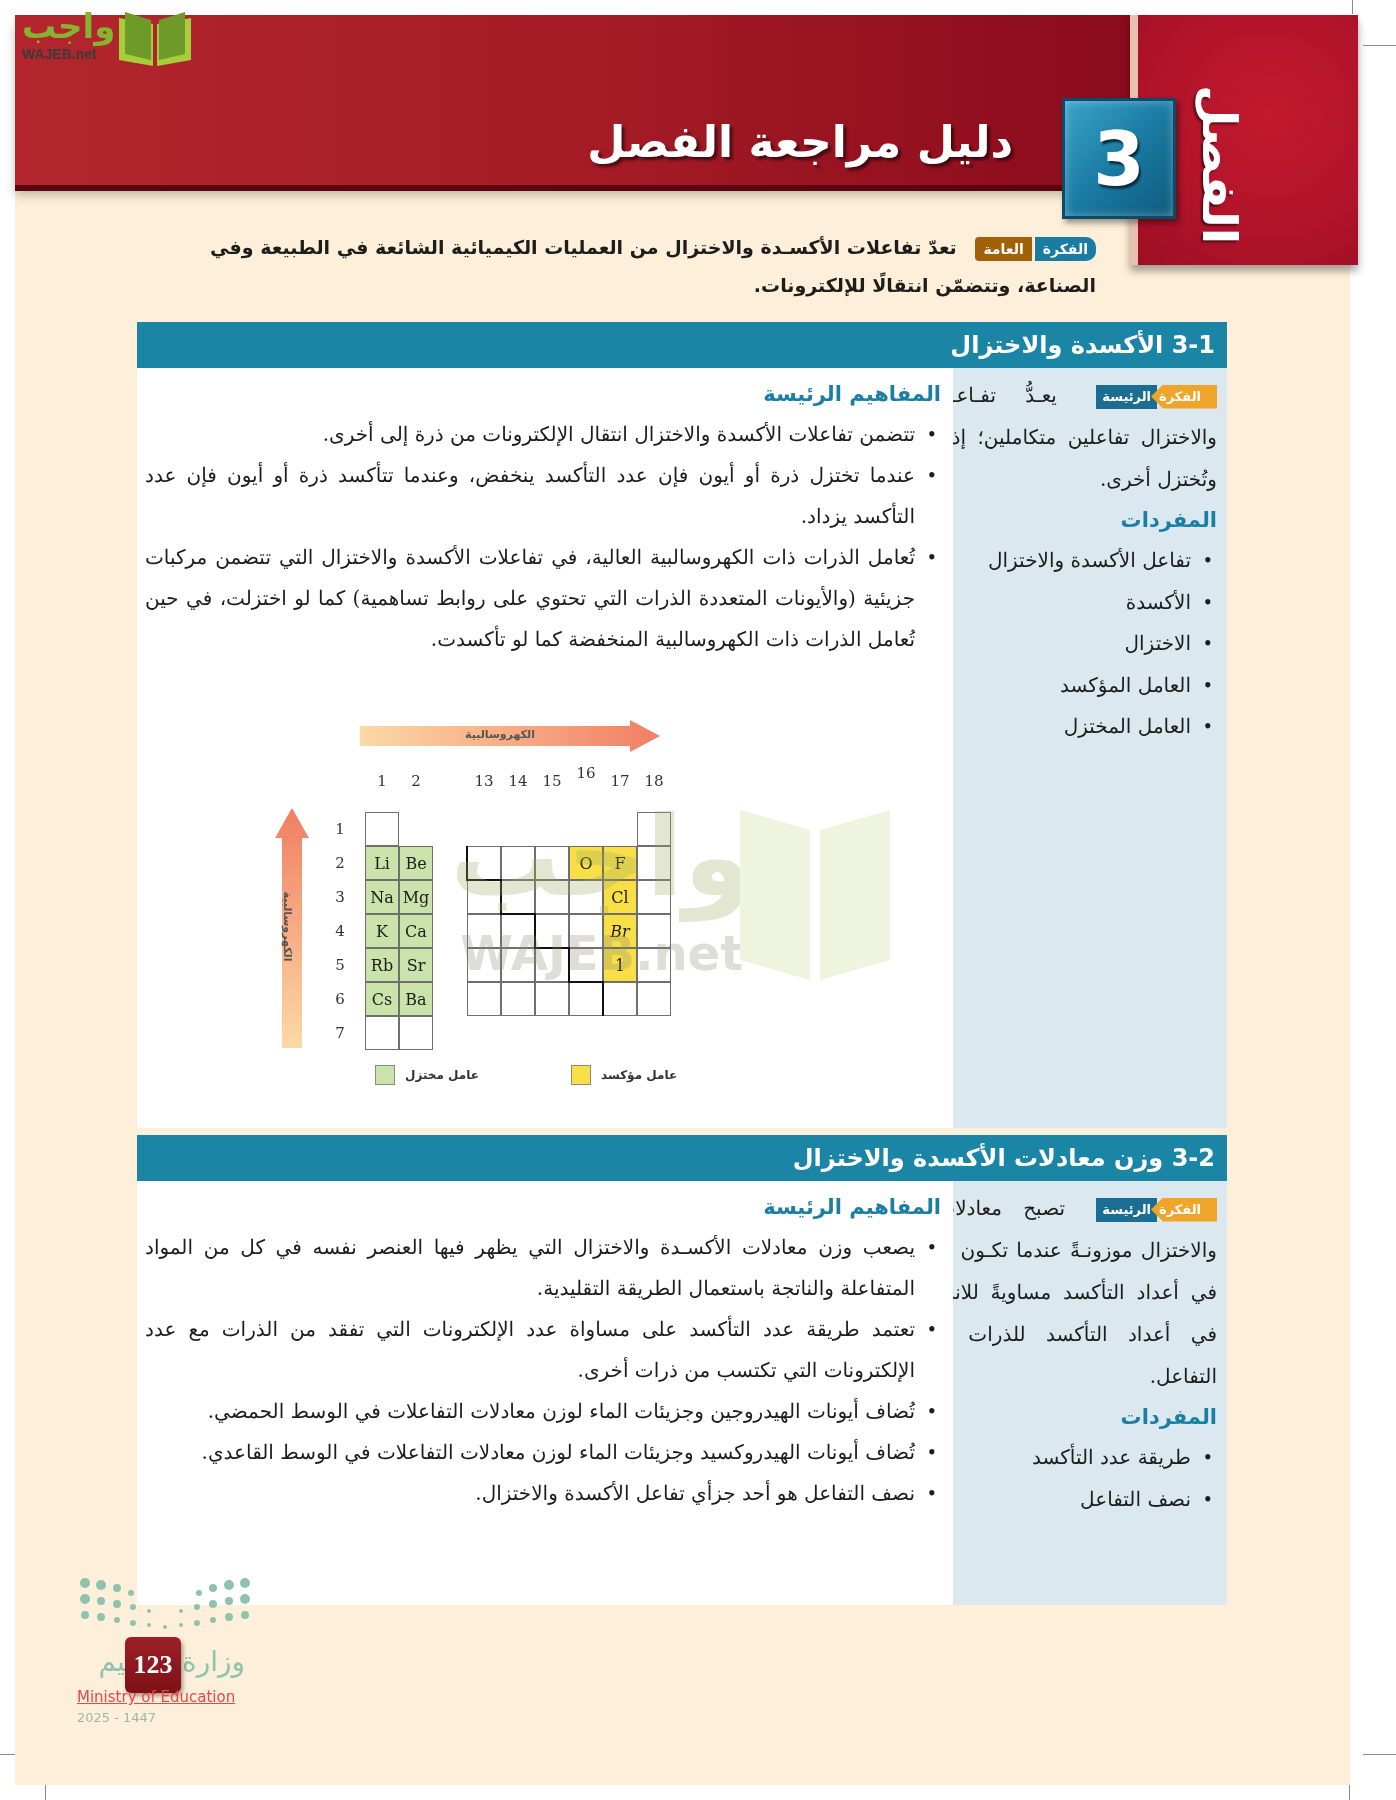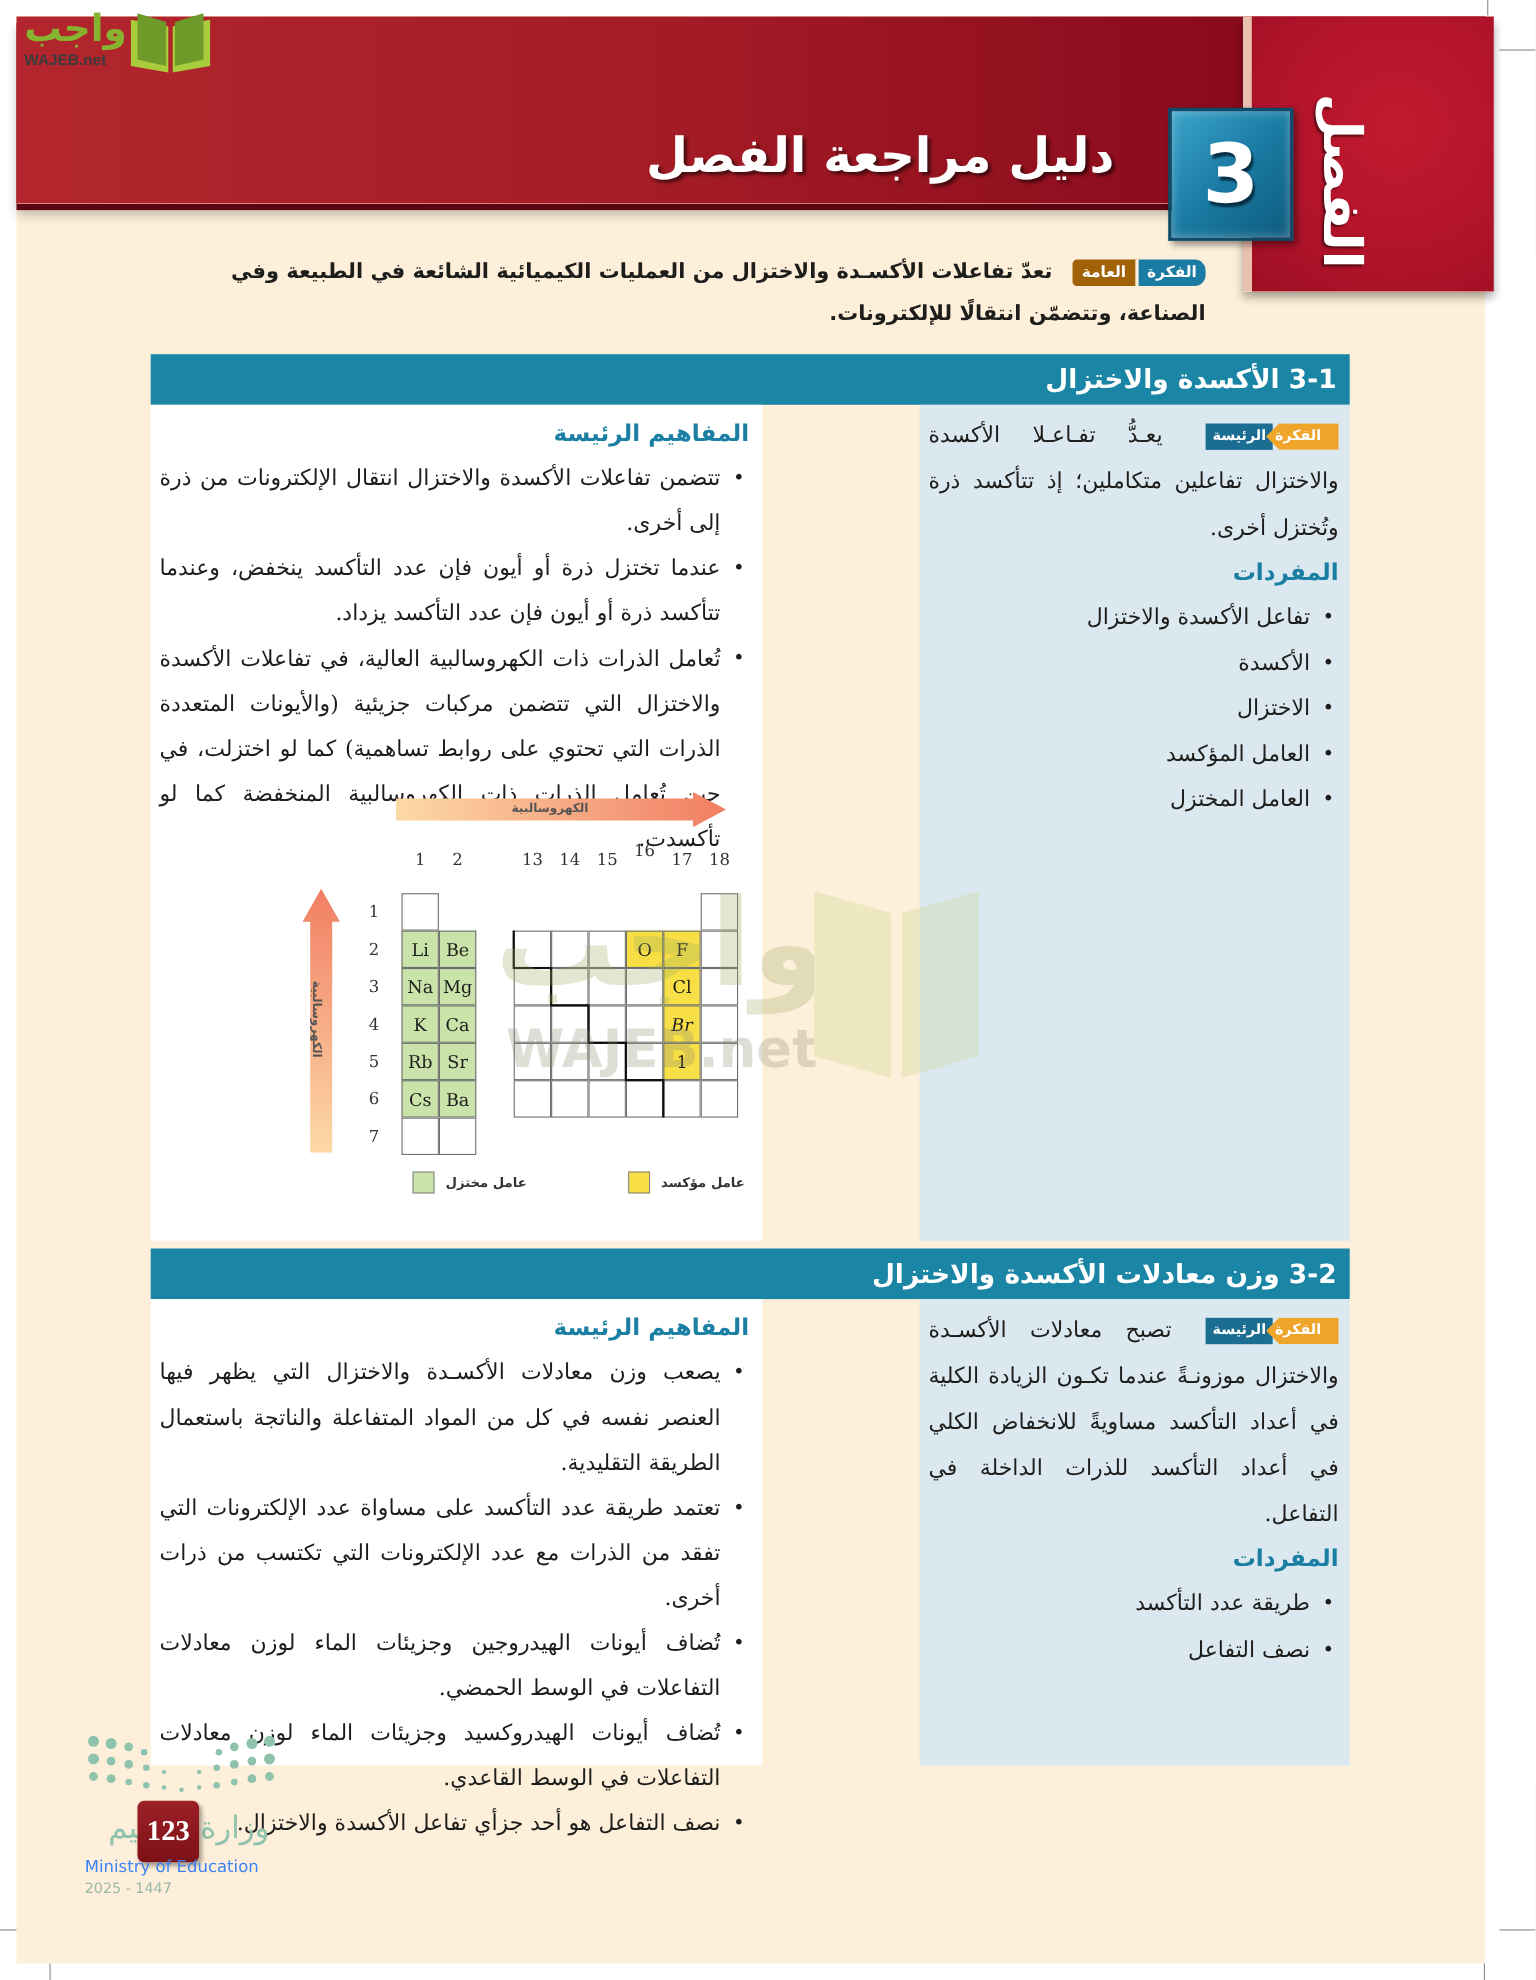--- a/index.html
+++ b/index.html
@@ -37,21 +37,21 @@
   .badge-wrap { display:inline-flex; direction:rtl; vertical-align:middle; margin-left:12px; }
   .pill { display:inline-block; font-family:"DejaVu Sans", sans-serif; font-weight:bold; font-size:14px;
           color:#fff; padding:2px 8px; line-height:20px; }
   .pill-blue { background:#1a7ba3; border-radius:0 10px 10px 0; }
   .pill-green { background:#a16207; border-radius:4px 0 0 4px; border-right:3px solid #fdefd9; }
 
   .sec-head { position:absolute; left:137px; width:1090px; height:46px; background:#1b85a5; color:#fff;
               direction:rtl; font-family:"DejaVu Sans", sans-serif; font-weight:bold; font-size:24px;
               line-height:46px; padding-right:12px; box-sizing:border-box; }
   .sidebar { position:absolute; left:836px; width:391px; background:#dce8ef; direction:rtl; box-sizing:border-box; padding:6px 10px 0 8px; }
-  .main { position:absolute; left:137px; width:556px; background:#ffffff; direction:rtl; box-sizing:border-box; padding:6px 12px 0 8px; }
+  .main { position:absolute; left:137px; width:816px; background:#ffffff; direction:rtl; box-sizing:border-box; padding:6px 12px 0 8px; }
   .sub-title { font-family:"DejaVu Sans", sans-serif; font-weight:bold; font-size:21px; color:#1b7ea3; line-height:40px; }
   .para { font-size:20px; line-height:42px; text-align:justify; text-align-last:right; }
   .key-badge { display:inline-flex; direction:rtl; vertical-align:middle; margin-left:10px; }
   .kb-orange { background:#eea52a; color:#fff; font-family:"DejaVu Sans", sans-serif; font-weight:bold; font-size:13px;
                padding:2px 16px 2px 8px; line-height:20px; clip-path:polygon(100% 0,100% 100%,12px 100%,0 50%,12px 0); }
   .kb-blue { background:#1b6e91; color:#fff; font-family:"DejaVu Sans", sans-serif; font-weight:bold; font-size:13px;
              padding:2px 6px; line-height:20px; margin-right:-6px; }
   ul.bul { list-style:none; margin:0; padding:0; }
   ul.bul li { position:relative; padding-right:26px; font-size:20px; line-height:41px; text-align:justify; text-align-last:right; }
   ul.bul li::before { content:"•"; position:absolute; right:4px; top:0; font-size:18px; }
@@ -70,21 +70,21 @@
   .legend-text { position:absolute; font-family:"DejaVu Sans", sans-serif; font-size:12px; font-weight:bold; color:#333; direction:rtl; }
   .arrow-label { position:absolute; font-family:"DejaVu Sans", sans-serif; font-size:11px; font-weight:bold; color:#555; direction:rtl; }
 
   .watermark { position:absolute; left:440px; top:790px; opacity:0.28; pointer-events:none; }
   .moe { position:absolute; left:75px; top:1575px; width:180px; height:160px; }
   .page-num { position:absolute; left:125px; top:1637px; width:56px; height:56px; border-radius:6px;
               background:linear-gradient(180deg,#9c2026 0%,#7d1117 100%); color:#fff; font-family:"Liberation Serif", serif;
               font-weight:bold; font-size:26px; display:flex; align-items:center; justify-content:center;
               box-shadow:2px 3px 4px rgba(0,0,0,0.35); }
   .moe-ar { position:absolute; left:75px; top:1645px; font-family:"DejaVu Sans", sans-serif; font-size:28px; color:#8fc3ad; direction:rtl; width:170px; text-align:right; }
-  .moe-en { position:absolute; left:77px; top:1688px; font-family:"DejaVu Sans", sans-serif; font-size:15px; color:#3b82f6; }
+  .moe-en { position:absolute; left:77px; top:1688px; font-family:"DejaVu Sans", sans-serif; font-size:15px; color:#ef4444;text-decoration:underline; }
   .moe-year { position:absolute; left:77px; top:1710px; font-family:"DejaVu Sans", sans-serif; font-size:13px; color:#9ab8a8; }
 </style>
 </head>
 <body>
 
 <div class="crop" style="left:1352px;top:0;width:1px;height:14px;"></div>
 <div class="crop" style="left:1363px;top:45px;width:33px;height:1px;"></div>
 <div class="crop" style="left:1363px;top:1754px;width:33px;height:1px;"></div>
 <div class="crop" style="left:1349px;top:1766px;width:1px;height:34px;"></div>
 <div class="crop" style="left:0;top:1754px;width:33px;height:1px;"></div>

